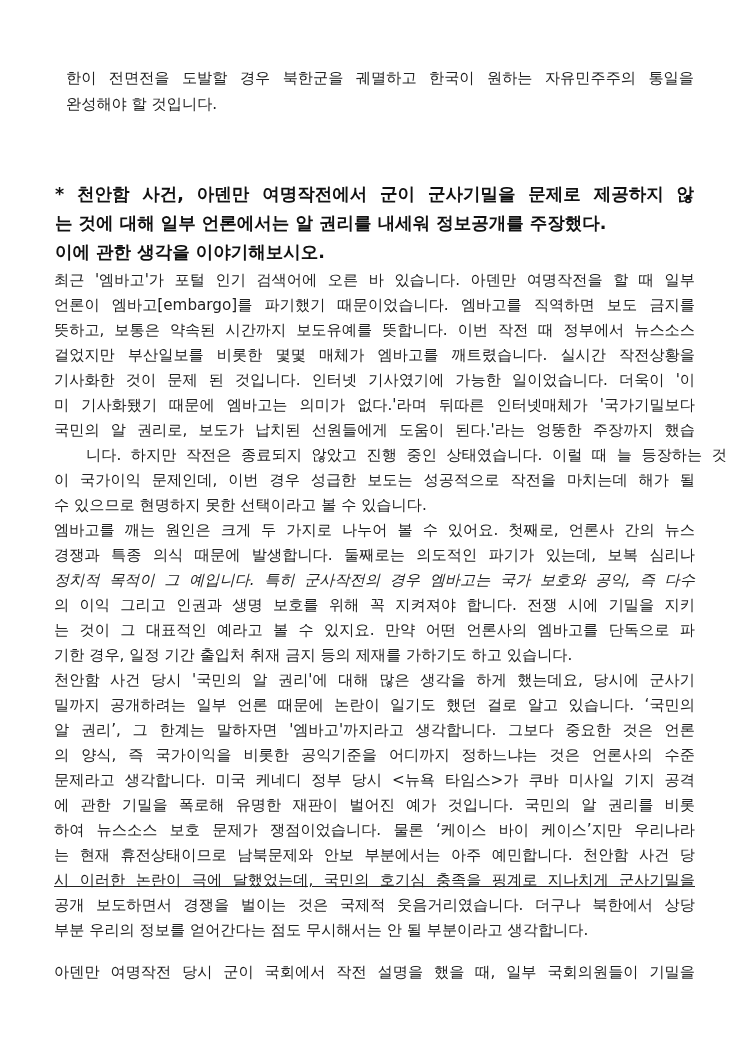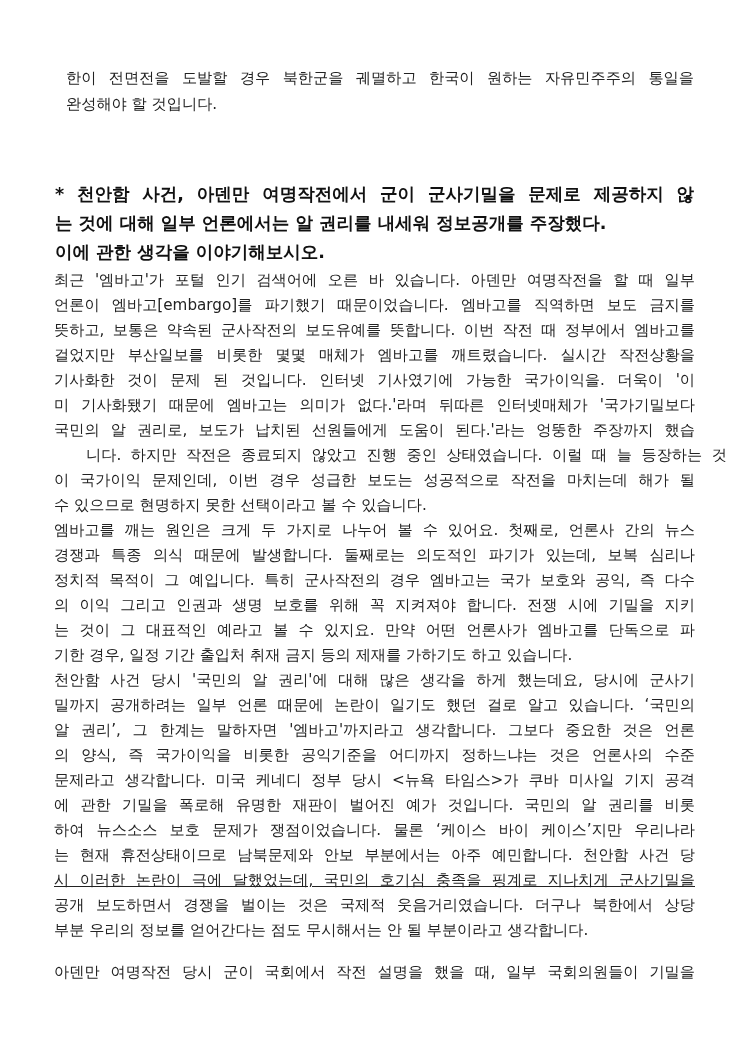--- a/index.html
+++ b/index.html
@@ -56,34 +56,34 @@
 
   <div class="heading">
     <div class="line just" style="top:182px;">* 천안함 사건, 아덴만 여명작전에서 군이 군사기밀을 문제로 제공하지 않</div>
     <div class="line" style="top:211px;">는 것에 대해 일부 언론에서는 알 권리를 내세워 정보공개를 주장했다.</div>
     <div class="line" style="top:240px;">이에 관한 생각을 이야기해보시오.</div>
   </div>
 
   <div class="body-text">
     <div class="line just" style="top:270px;">최근 '엠바고'가 포털 인기 검색어에 오른 바 있습니다. 아덴만 여명작전을 할 때 일부</div>
     <div class="line just" style="top:295px;">언론이 엠바고[embargo]를 파기했기 때문이었습니다. 엠바고를 직역하면 보도 금지를</div>
-    <div class="line just" style="top:320px;">뜻하고, 보통은 약속된 군사작전의 보도유예를 뜻합니다. 이번 작전 때 정부에서 엠바고를</div>
+    <div class="line just" style="top:320px;">뜻하고, 보통은 약속된 시간까지 보도유예를 뜻합니다. 이번 작전 때 정부에서 뉴스소스</div>
     <div class="line just" style="top:345px;">걸었지만 부산일보를 비롯한 몇몇 매체가 엠바고를 깨트렸습니다. 실시간 작전상황을</div>
-    <div class="line just" style="top:370px;">기사화한 것이 문제 된 것입니다. 인터넷 기사였기에 가능한 국가이익을. 더욱이 '이</div>
+    <div class="line just" style="top:370px;">기사화한 것이 문제 된 것입니다. 인터넷 기사였기에 가능한 일이었습니다. 더욱이 '이</div>
     <div class="line just" style="top:395px;">미 기사화됐기 때문에 엠바고는 의미가 없다.'라며 뒤따른 인터넷매체가 '국가기밀보다</div>
     <div class="line just" style="top:420px;">국민의 알 권리로, 보도가 납치된 선원들에게 도움이 된다.'라는 엉뚱한 주장까지 했습</div>
     <div class="line just" style="top:445px;margin-left:32px;">니다. 하지만 작전은 종료되지 않았고 진행 중인 상태였습니다. 이럴 때 늘 등장하는 것</div>
     <div class="line just" style="top:470px;">이 국가이익 문제인데, 이번 경우 성급한 보도는 성공적으로 작전을 마치는데 해가 될</div>
     <div class="line" style="top:495px;">수 있으므로 현명하지 못한 선택이라고 볼 수 있습니다.</div>
 
     <div class="line just" style="top:520px;">엠바고를 깨는 원인은 크게 두 가지로 나누어 볼 수 있어요. 첫째로, 언론사 간의 뉴스</div>
     <div class="line just" style="top:545px;">경쟁과 특종 의식 때문에 발생합니다. 둘째로는 의도적인 파기가 있는데, 보복 심리나</div>
-    <div class="line just" style="top:570px;">정치적 목적이 그 예입니다. 특히 군사작전의 경우 엠바고는 국가 보호와 공익, 즉 다수</div>
+    <div class="line just" style="top:570px;font-style:italic;">정치적 목적이 그 예입니다. 특히 군사작전의 경우 엠바고는 국가 보호와 공익, 즉 다수</div>
     <div class="line just" style="top:595px;">의 이익 그리고 인권과 생명 보호를 위해 꼭 지켜져야 합니다. 전쟁 시에 기밀을 지키</div>
-    <div class="line just" style="top:620px;">는 것이 그 대표적인 예라고 볼 수 있지요. 만약 어떤 언론사가 엠바고를 단독으로 파</div>
+    <div class="line just" style="top:620px;">는 것이 그 대표적인 예라고 볼 수 있지요. 만약 어떤 언론사의 엠바고를 단독으로 파</div>
     <div class="line" style="top:645px;">기한 경우, 일정 기간 출입처 취재 금지 등의 제재를 가하기도 하고 있습니다.</div>
 
     <div class="line just" style="top:670px;">천안함 사건 당시 '국민의 알 권리'에 대해 많은 생각을 하게 했는데요, 당시에 군사기</div>
     <div class="line just" style="top:695px;">밀까지 공개하려는 일부 언론 때문에 논란이 일기도 했던 걸로 알고 있습니다. ‘국민의</div>
     <div class="line just" style="top:720px;">알 권리’, 그 한계는 말하자면 '엠바고'까지라고 생각합니다. 그보다 중요한 것은 언론</div>
     <div class="line just" style="top:745px;">의 양식, 즉 국가이익을 비롯한 공익기준을 어디까지 정하느냐는 것은 언론사의 수준</div>
     <div class="line just" style="top:770px;">문제라고 생각합니다. 미국 케네디 정부 당시 &lt;뉴욕 타임스&gt;가 쿠바 미사일 기지 공격</div>
     <div class="line just" style="top:795px;">에 관한 기밀을 폭로해 유명한 재판이 벌어진 예가 것입니다. 국민의 알 권리를 비롯</div>
     <div class="line just" style="top:820px;">하여 뉴스소스 보호 문제가 쟁점이었습니다. 물론 ‘케이스 바이 케이스’지만 우리나라</div>
     <div class="line just" style="top:845px;">는 현재 휴전상태이므로 남북문제와 안보 부분에서는 아주 예민합니다. 천안함 사건 당</div>

